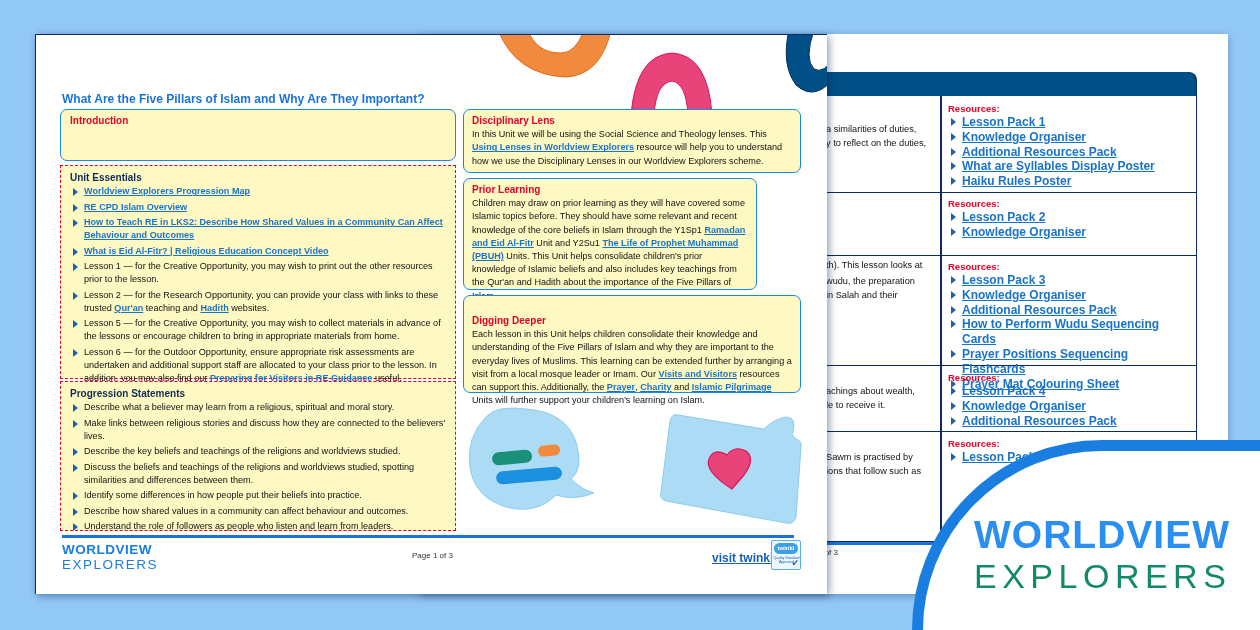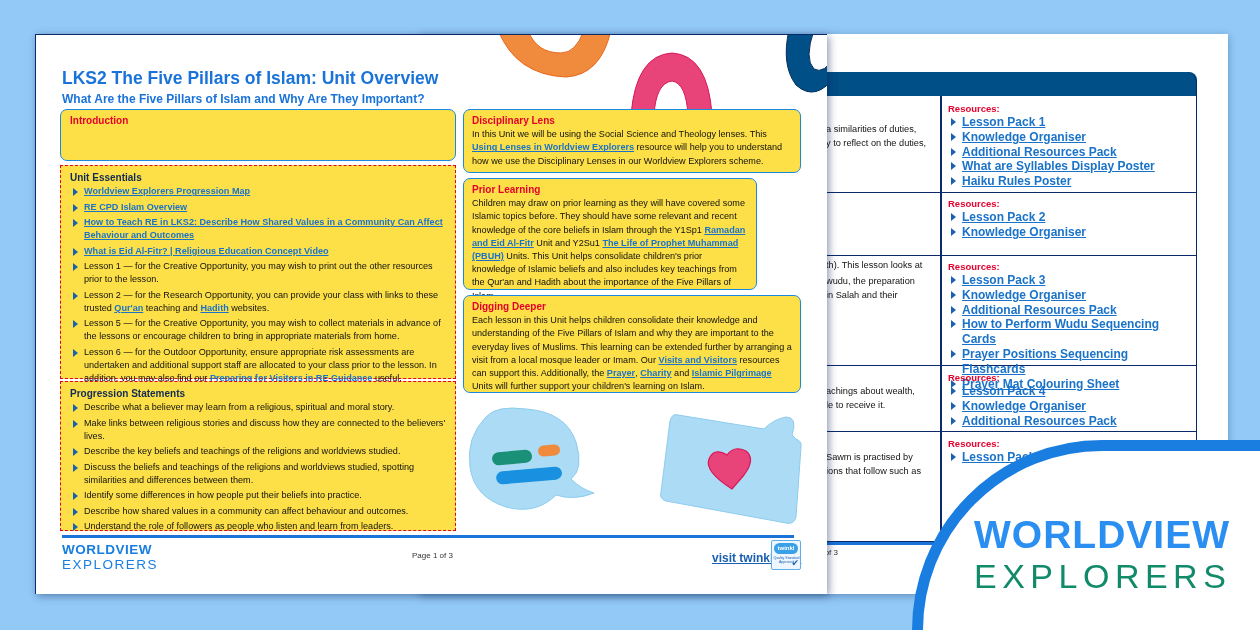--- a/index.html
+++ b/index.html
@@ -35,21 +35,21 @@
   
   .page1 {
     position: absolute; left: 35px; top: 34px; width: 792px; height: 560px;
     background: #fff; box-shadow: 2px 2px 8px rgba(0,30,80,0.45);
     border-left: 1.5px solid #0a2a6a; border-top: 1.5px solid #0a2a6a;
     overflow: hidden;
   }
   .title { position: absolute; left: 26px; top: 33px; font-size: 17.5px; font-weight: bold; color: #1a73d9; }
   .subtitle { position: absolute; left: 26px; top: 57px; font-size: 12px; font-weight: bold; color: #1a73d9; }
 
-  .box { position: absolute; background: #fde047; font-size: 9.1px; color: #111; line-height: 13.2px; }
+  .box { position: absolute; background: #fef9c3; font-size: 9.1px; color: #111; line-height: 13.2px; }
   .box.solid { border: 1.6px solid #1a8ae0; border-radius: 7px; }
   .box.dashed { border: 1.3px dashed #e4022c; }
   .box .hd-red { color: #e4022c; font-weight: bold; font-size: 10px; margin-bottom: 1px; }
   .box .hd-dark { color: #102a56; font-weight: bold; font-size: 10px; margin-bottom: 1px; }
   .box ul { list-style: none; }
   .box li { position: relative; padding-left: 14px; margin-bottom: 2.2px; }
   .box li .tri { position: absolute; left: 3px; top: 3px; width: 0; height: 0; border-left: 5px solid #1a62b0; border-top: 4px solid transparent; border-bottom: 4px solid transparent; }
   .box a, .lnk { color: #1a73c9; font-weight: bold; text-decoration: underline; }
 
   .footer-line { position: absolute; left: 26px; top: 500px; width: 732px; height: 3px; background: #1a73d9; }
@@ -156,21 +156,20 @@
 </div>
 
 <div class="page1">
 
   <svg style="position:absolute; left:0; top:0;" width="792" height="120">
     <path d="M462 -5 Q 480 40 530 42 Q 565 40 575 -5 L 548 -5 Q 540 18 525 18 Q 500 18 492 -5 Z" fill="#f08a3c" stroke="#e8661a" stroke-width="1"></path>
     <path d="M595 80 Q 600 20 636 18 Q 672 20 676 80 L 652 80 Q 650 48 636 46 Q 620 48 618 80 Z" fill="#e8447a" stroke="#d81858" stroke-width="1"></path>
     <path d="M753 -5 Q 745 30 760 50 Q 780 68 800 40 L 800 20 Q 788 40 778 34 Q 768 24 778 -5 Z" fill="#004f86" stroke="#002a5a" stroke-width="1"></path>
   </svg>
 
-  <div class="title">LKS2 The Five Pillars of Islam: Unit Overview</div>
   <div class="subtitle">What Are the Five Pillars of Islam and Why Are They Important?</div>
 
   <div class="box solid" style="left:24px; top:74px; width:396px; height:52px; padding:4px 9px;">
     <div class="hd-red">Introduction</div>
   </div>
 
   <div class="box dashed" style="left:24px; top:130px; width:396px; height:214px; padding:5px 9px;">
     <div class="hd-dark">Unit Essentials</div>
     <ul>
       <li><span class="tri"></span><a>Worldview Explorers Progression Map</a></li>
@@ -200,21 +199,21 @@
   <div class="box solid" style="left:427px; top:74px; width:338px; height:64px; padding:4px 8px;">
     <div class="hd-red">Disciplinary Lens</div>
     <div><span>In this Unit we will be using the Social Science and Theology lenses. This </span><a class="lnk">Using Lenses in Worldview Explorers</a><span>  resource will help you to understand how we use the Disciplinary Lenses in our Worldview Explorers scheme.</span></div>
   </div>
 
   <div class="box solid" style="left:427px; top:143px; width:294px; height:112px; padding:4px 8px;">
     <div class="hd-red">Prior Learning</div>
     <div><span>Children may draw on prior learning as they will have covered some Islamic topics before. They should have some relevant and recent knowledge of the core beliefs in Islam through the Y1Sp1 </span><a class="lnk">Ramadan and Eid Al-Fitr</a><span> Unit and Y2Su1 </span><a class="lnk">The Life of Prophet Muhammad (PBUH)</a><span> Units. This Unit helps consolidate children's prior knowledge of Islamic beliefs and also includes key teachings from the Qur'an and Hadith about the importance of the Five Pillars of Islam.</span></div>
   </div>
 
-  <div class="box solid" style="left:427px; top:260px; width:338px; height:98px; padding:4px 8px;">
+  <div class="box solid" style="left:427px; top:260px; width:338px; height:98px; padding:18px 8px;">
     <div class="hd-red">Digging Deeper</div>
     <div><span>Each lesson in this Unit helps children consolidate their knowledge and understanding of the Five Pillars of Islam and why they are important to the everyday lives of Muslims. This learning can be extended further by arranging a visit from a local mosque leader or Imam. Our </span><a class="lnk">Visits and Visitors</a><span> resources can support this.  Additionally, the </span><a class="lnk">Prayer</a><span>, </span><a class="lnk">Charity</a><span> and </span><a class="lnk">Islamic Pilgrimage</a><span> Units will further support your children's learning on Islam.</span></div>
   </div>
 
   <svg style="position:absolute; left:420px; top:362px;" width="350" height="135">
     <g>
       <path d="M30 20 Q 40 8 70 12 Q 110 15 120 45 Q 128 72 115 82 Q 125 92 138 96 Q 118 104 100 98 Q 80 118 50 110 Q 18 100 14 70 Q 10 40 30 20 Z" fill="#acdcf5" stroke="#8ccbef" stroke-width="1"></path>
       <rect x="36" y="54" width="40" height="13" rx="6.5" fill="#1a9078" transform="rotate(-5 56 60)"></rect>
       <rect x="82" y="48" width="22" height="11" rx="5.5" fill="#f08a3c" transform="rotate(-5 93 53)"></rect>
       <rect x="40" y="72" width="66" height="13" rx="6.5" fill="#1a90e0" transform="rotate(-5 73 78)"></rect>

